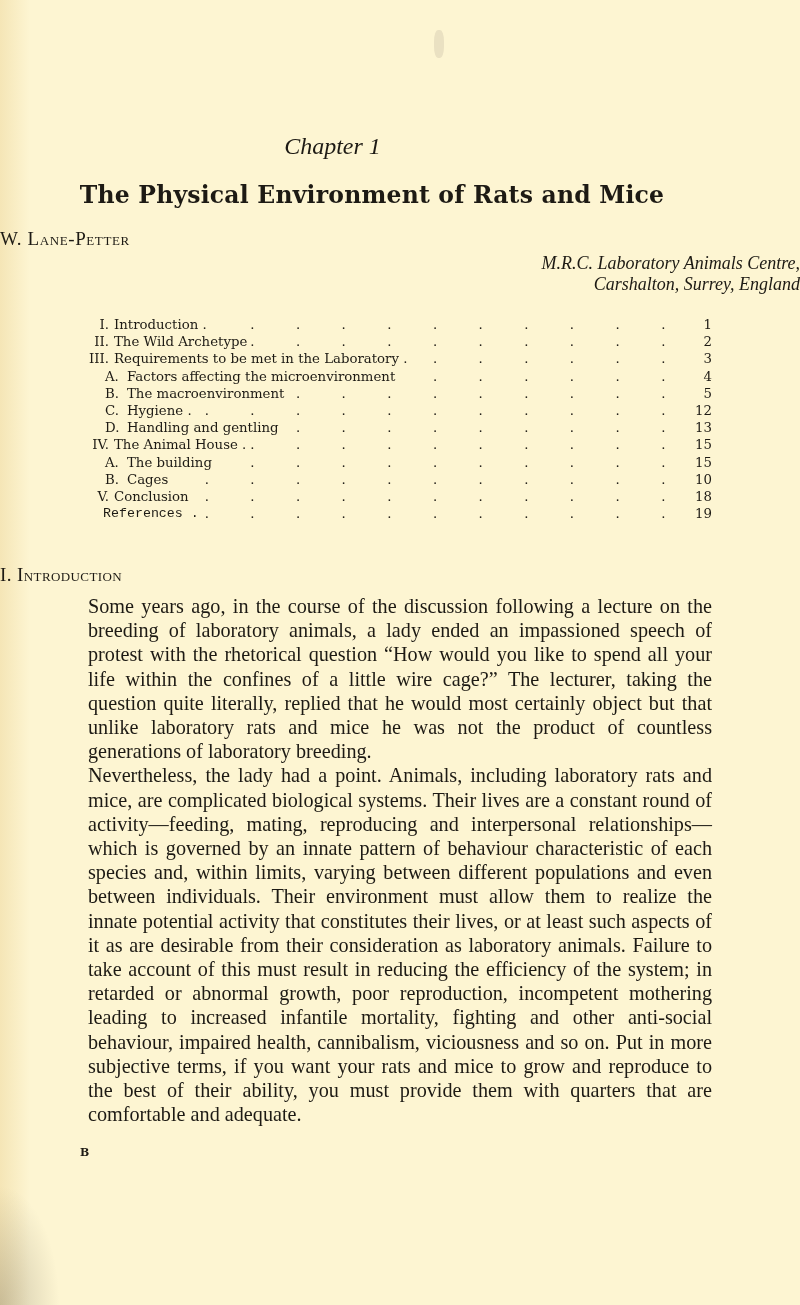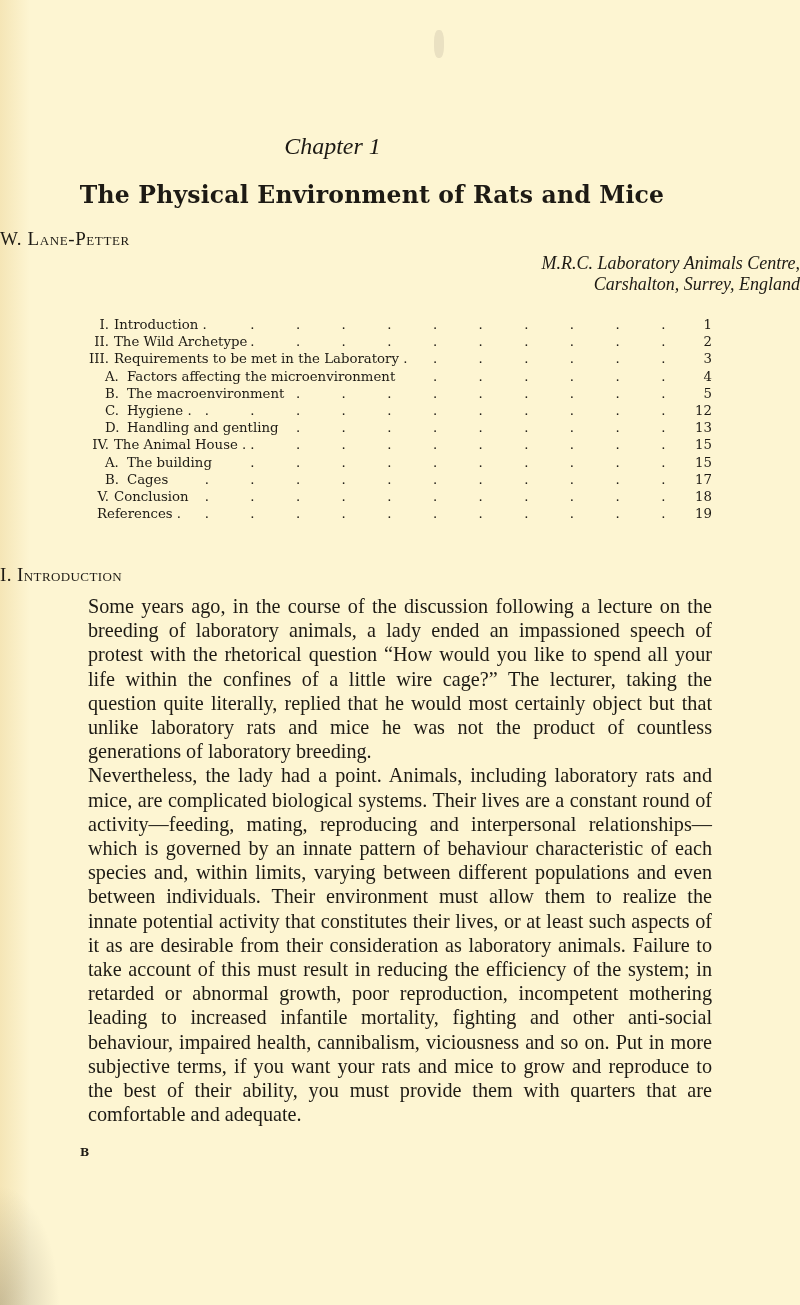--- a/index.html
+++ b/index.html
@@ -87,21 +87,21 @@
       text-align: right;
     }
     .toc-text {
       position: absolute;
       left: 27px;
       background: #fdf5d2;
       padding-right: 3px;
     }
     .toc-row.sub .toc-num { left: 18px; width: 14px; text-align: left; }
     .toc-row.sub .toc-text { left: 40px; }
-    .toc-row.refs .toc-text { left: 10px; }
+    .toc-row.refs .toc-text { left: 16px; font-family: Liberation Mono, monospace; }
     .toc-leader {
       position: absolute;
       left: 30px; right: 28px;
       overflow: hidden;
       letter-spacing: 18.6px;
       color: #1d1a14;
       text-align: right;
       direction: rtl;
     }
     .toc-page {
@@ -207,21 +207,21 @@
     <div class="toc-row sub">
       <span class="toc-leader">. . . . . . . . . . . . . . . . . . . . . . . . . . . . . . .</span>
       <span class="toc-num">A.</span>
       <span class="toc-text">The building</span>
       <span class="toc-page">15</span>
     </div>
     <div class="toc-row sub">
       <span class="toc-leader">. . . . . . . . . . . . . . . . . . . . . . . . . . . . . . .</span>
       <span class="toc-num">B.</span>
       <span class="toc-text">Cages</span>
-      <span class="toc-page">17</span>
+      <span class="toc-page">10</span>
     </div>
     <div class="toc-row main">
       <span class="toc-leader">. . . . . . . . . . . . . . . . . . . . . . . . . . . . . . .</span>
       <span class="toc-num">V.</span>
       <span class="toc-text">Conclusion</span>
       <span class="toc-page">18</span>
     </div>
     <div class="toc-row refs">
       <span class="toc-leader">. . . . . . . . . . . . . . . . . . . . . . . . . . . . . . .</span>
       <span class="toc-text">References .</span>

